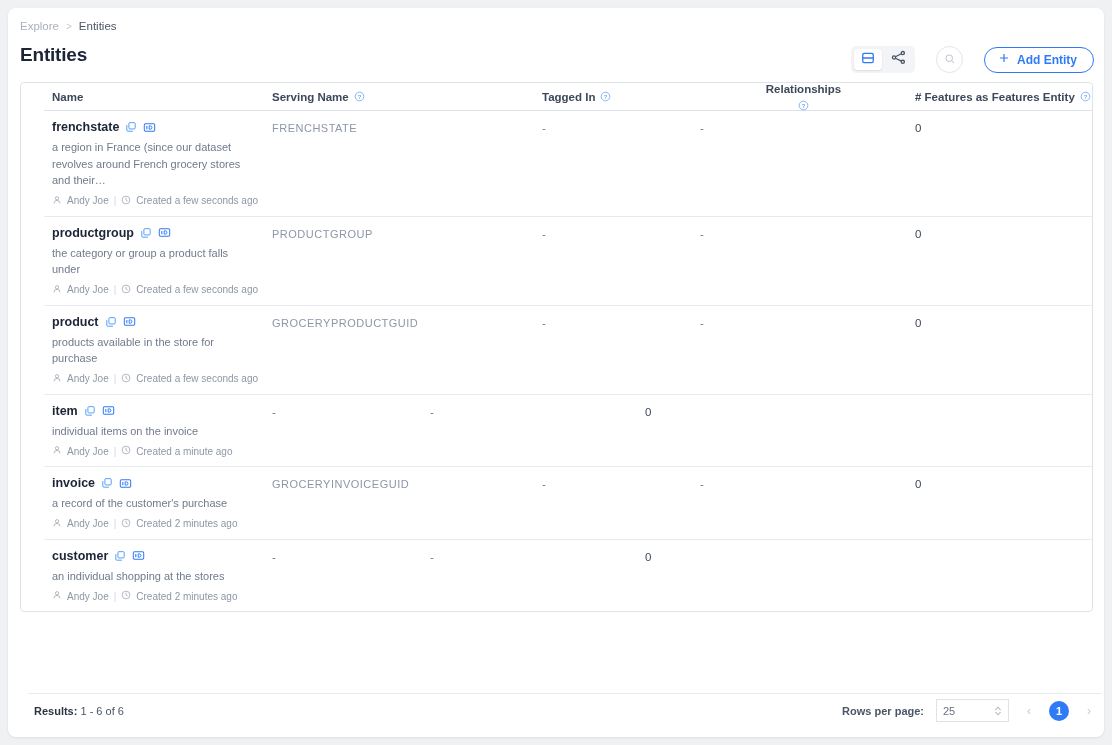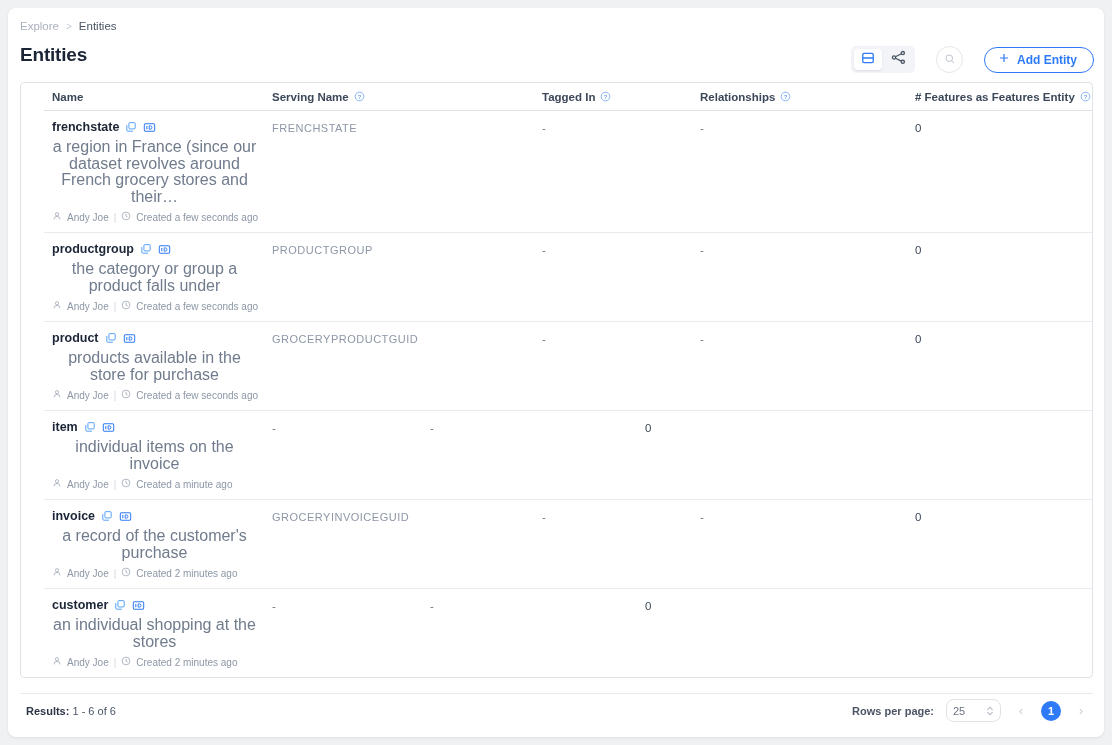--- a/index.html
+++ b/index.html
@@ -87,21 +87,21 @@
   .thead {
     display: flex;
     height: 28px; align-items: center;
     border-bottom: 1px solid #dfe3e8;
     font-size: 11.5px; font-weight: bold; color: #3c4859;
   }
   .th { display: flex; align-items: center; gap: 5px; padding-left: 8px; }
   .c-name     { width: 220px; }
   .c-serving  { width: 270px; }
   .c-tagged   { width: 158px; }
-  .c-rel      { width: 215px; }
+  .c-rel      { width: 215px; flex-direction: column; }
   .c-feat     { flex: 1; }
 
   .help-ic { display: inline-flex; }
 
   .row {
     display: flex;
     border-bottom: 1px solid #e7eaee;
     min-height: 68px;
     padding: 9px 0 9px 0;
   }
@@ -111,56 +111,55 @@
   .ent-name-line {
     display: flex; align-items: center; gap: 6px;
     margin-bottom: 5px;
   }
   .ent-name {
     font-size: 12.5px; font-weight: bold; color: #1b2536;
     cursor: pointer;
   }
   .icon-btn { display: inline-flex; cursor: pointer; }
   .ent-desc {
-    font-size: 16px; color: #707b8c;
+    font-size: 11px; color: #707b8c;
     line-height: 16.5px;
     max-width: 205px;
     margin-bottom: 6px;
-    text-align: center;
   }
   .ent-meta {
     display: flex; align-items: center; gap: 5px;
     font-size: 10px; color: #8d97a6;
   }
   .meta-div { color: #d2d7df; }
 
   .serving-txt {
     font-size: 11px; color: #8d97a6;
     letter-spacing: 0.5px;
     padding-top: 2px;
   }
   .val-dash { font-size: 11.5px; color: #6b7382; padding-top: 2px; }
   .val-num  { font-size: 11.5px; color: #3c4859; padding-top: 2px; }
 
   
   .footer {
     position: absolute;
-    left: 12px; bottom: 10px;
+    left: 20px; bottom: 10px;
     width: 1073px; height: 34px;
     border-top: 1px solid #e7eaee;
     display: flex; align-items: center; justify-content: space-between;
     padding: 0 4px 0 6px;
   }
   .results-txt { font-size: 11px; color: #4b5565; }
   .results-txt b { color: #2c3545; }
   .pager { display: flex; align-items: center; gap: 12px; }
   .rpp-label { font-size: 11px; color: #4b5565; font-weight: bold; }
   .rpp-box {
-    width: 55px; height: 23px;
-    border: 1px solid #dfe3e8; border-radius: 8px;
+    width: 73px; height: 23px;
+    border: 1px solid #dfe3e8; border-radius: 0;
     display: flex; align-items: center; justify-content: space-between;
     padding: 0 6px;
     font-size: 11px; color: #6b7382;
     cursor: pointer; background: #fff; text-align: right;
   }
   .stepper { display: flex; flex-direction: column; gap: 1px; }
   .pg-arrow {
     width: 16px; height: 20px; display: flex;
     align-items: center; justify-content: center;
     color: #c3c9d4; font-size: 12px; cursor: pointer;

